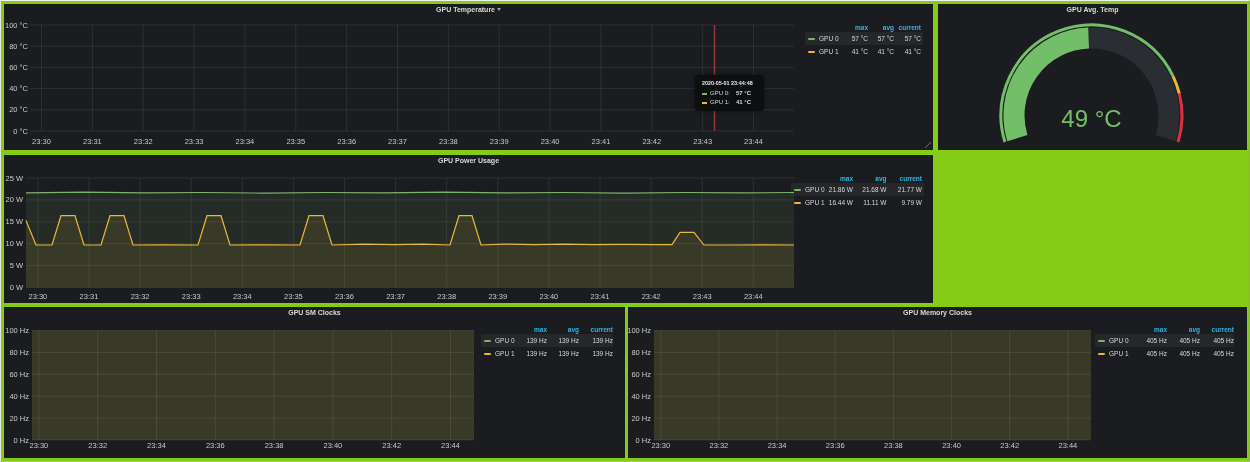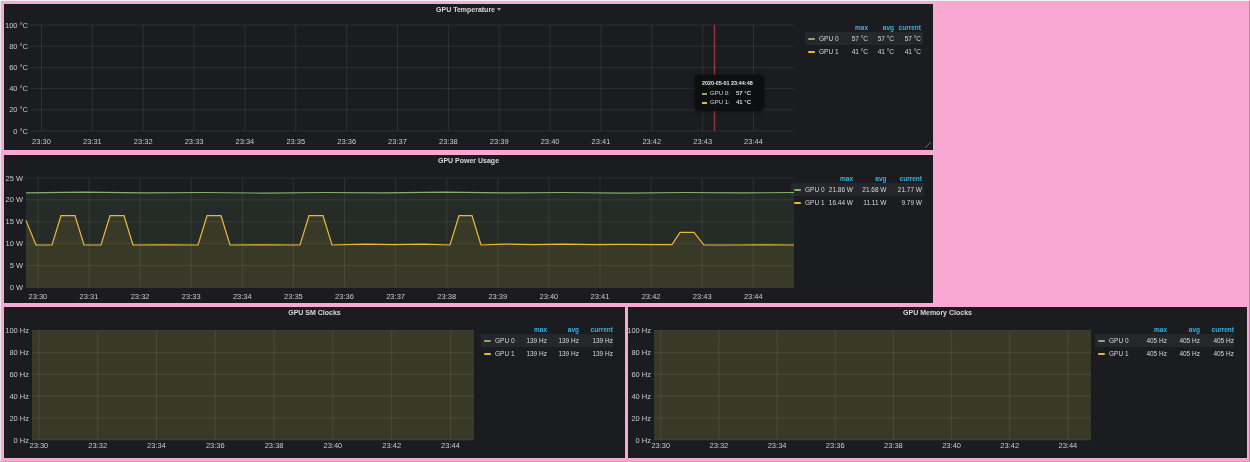--- a/index.html
+++ b/index.html
@@ -1,15 +1,15 @@
 <!DOCTYPE html>
 <html><head><meta charset="utf-8"><style>
 *{margin:0;padding:0;box-sizing:border-box;}
 body{font-family:"Liberation Sans",sans-serif;background:#000;}
-#page{position:relative;width:1250px;height:462px;background:#f9a8d4;border-top:1px solid #f2f2f2;border-left:1px solid #e8e8e8;border-right:1px solid #9a9a9c;border-bottom:1px solid #b3b3b5;overflow:hidden;}
+#page{position:relative;width:1250px;height:462px;background:#84cc16;border-top:1px solid #f2f2f2;border-left:1px solid #e8e8e8;border-right:1px solid #9a9a9c;border-bottom:1px solid #b3b3b5;overflow:hidden;}
 .panel{position:absolute;background:#1b1c1f;}
 .ptitle{position:absolute;left:0;right:0;top:1.5px;text-align:center;font-size:7px;font-weight:bold;color:#d8d9da;letter-spacing:0;}
 svg{position:absolute;left:0;top:0;}
 </style></head><body>
 <div id="page">
 <div class="panel" style="left:3px;top:3px;width:929px;height:146px;">
       <div class="ptitle">GPU Temperature <span style="display:inline-block;vertical-align:1px;width:0;height:0;border-left:2.5px solid transparent;border-right:2.5px solid transparent;border-top:3px solid #9aa0a6;"></span></div>
       <svg width="929" height="146">
         <line x1="26" y1="21.0" x2="790" y2="21.0" stroke="rgba(255,255,255,0.085)" stroke-width="1"></line>
         <line x1="26" y1="42.2" x2="790" y2="42.2" stroke="rgba(255,255,255,0.085)" stroke-width="1"></line>
@@ -80,20 +80,31 @@
       <div style="position:absolute;left:691px;top:71px;width:69px;height:36px;background:rgba(13,14,16,0.96);border-radius:4px;box-shadow:0 0 4px rgba(0,0,0,0.5);color:#d8d9da;white-space:nowrap;">
         <div style="position:absolute;left:7px;top:5px;font-size:5.4px;font-weight:bold;color:#e9e9e9;">2020-05-01 23:44:48</div>
         <div style="position:absolute;left:7px;top:17.5px;width:5px;height:2px;background:#7EB26D;"></div>
         <div style="position:absolute;left:15px;top:14.5px;font-size:6px;">GPU 0:</div>
         <div style="position:absolute;left:41px;top:14.5px;font-size:6px;font-weight:bold;">57 °C</div>
         <div style="position:absolute;left:7px;top:26.5px;width:5px;height:2px;background:#EAB839;"></div>
         <div style="position:absolute;left:15px;top:23.5px;font-size:6px;">GPU 1:</div>
         <div style="position:absolute;left:41px;top:23.5px;font-size:6px;font-weight:bold;">41 °C</div>
       </div>
     </div>
+<div class="panel" style="left:937px;top:3px;width:309px;height:146px;">
+      <div class="ptitle">GPU Avg. Temp</div>
+      <svg width="309" height="146">
+        <path d="M 150.61 34.05 A 77.5 77.5 0 0 1 227.61 134.16" stroke="#2a2d31" stroke-width="21" fill="none"></path>
+        <path d="M 79.39 134.16 A 77.5 77.5 0 0 1 150.61 34.05" stroke="#73BF69" stroke-width="21" fill="none"></path>
+        <path d="M 66.95 137.96 A 90.5 90.5 0 0 1 234.98 72.11" stroke="#73BF69" stroke-width="3" fill="none"></path>
+        <path d="M 234.98 72.11 A 90.5 90.5 0 0 1 241.30 89.56" stroke="#EAB839" stroke-width="3" fill="none"></path>
+        <path d="M 241.30 89.56 A 90.5 90.5 0 0 1 240.05 137.96" stroke="#E02F44" stroke-width="3" fill="none"></path>
+        <text x="153.5" y="122.5" text-anchor="middle" font-size="24" fill="#73BF69">49 °C</text>
+      </svg>
+    </div>
 <div class="panel" style="left:3px;top:154px;width:929px;height:148px;">
       <div class="ptitle">GPU Power Usage</div>
       <svg width="929" height="148">
         <line x1="22" y1="23.0" x2="790" y2="23.0" stroke="rgba(255,255,255,0.085)" stroke-width="1"></line>
         <line x1="22" y1="44.9" x2="790" y2="44.9" stroke="rgba(255,255,255,0.085)" stroke-width="1"></line>
         <line x1="22" y1="66.8" x2="790" y2="66.8" stroke="rgba(255,255,255,0.085)" stroke-width="1"></line>
         <line x1="22" y1="88.7" x2="790" y2="88.7" stroke="rgba(255,255,255,0.085)" stroke-width="1"></line>
         <line x1="22" y1="110.6" x2="790" y2="110.6" stroke="rgba(255,255,255,0.085)" stroke-width="1"></line>
         <line x1="22" y1="132.5" x2="790" y2="132.5" stroke="rgba(255,255,255,0.085)" stroke-width="1"></line>
         <line x1="33.9" y1="23" x2="33.9" y2="132.5" stroke="rgba(255,255,255,0.085)" stroke-width="1"></line>

